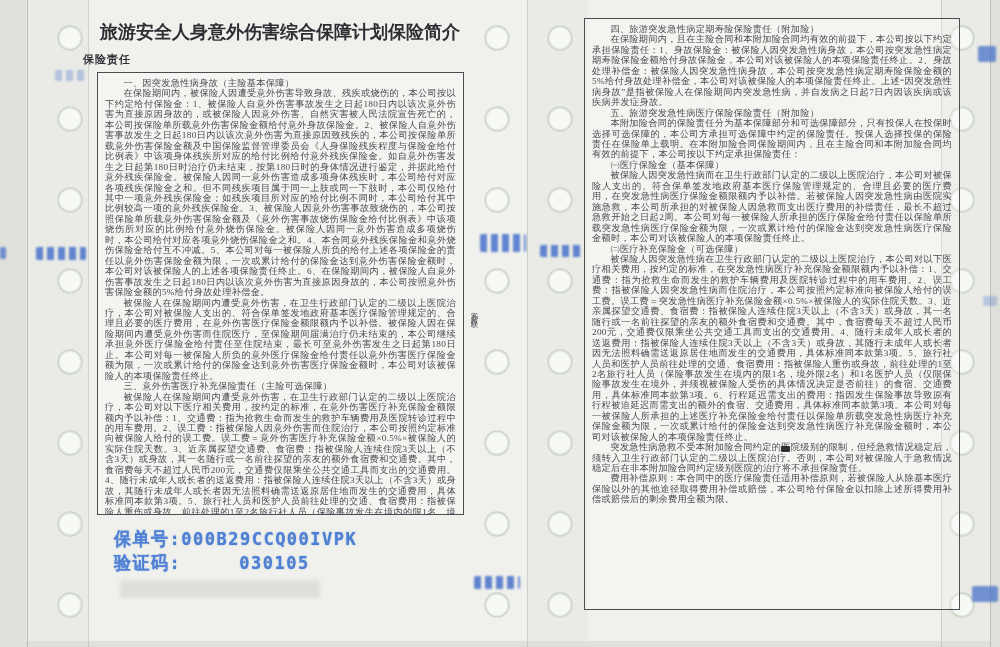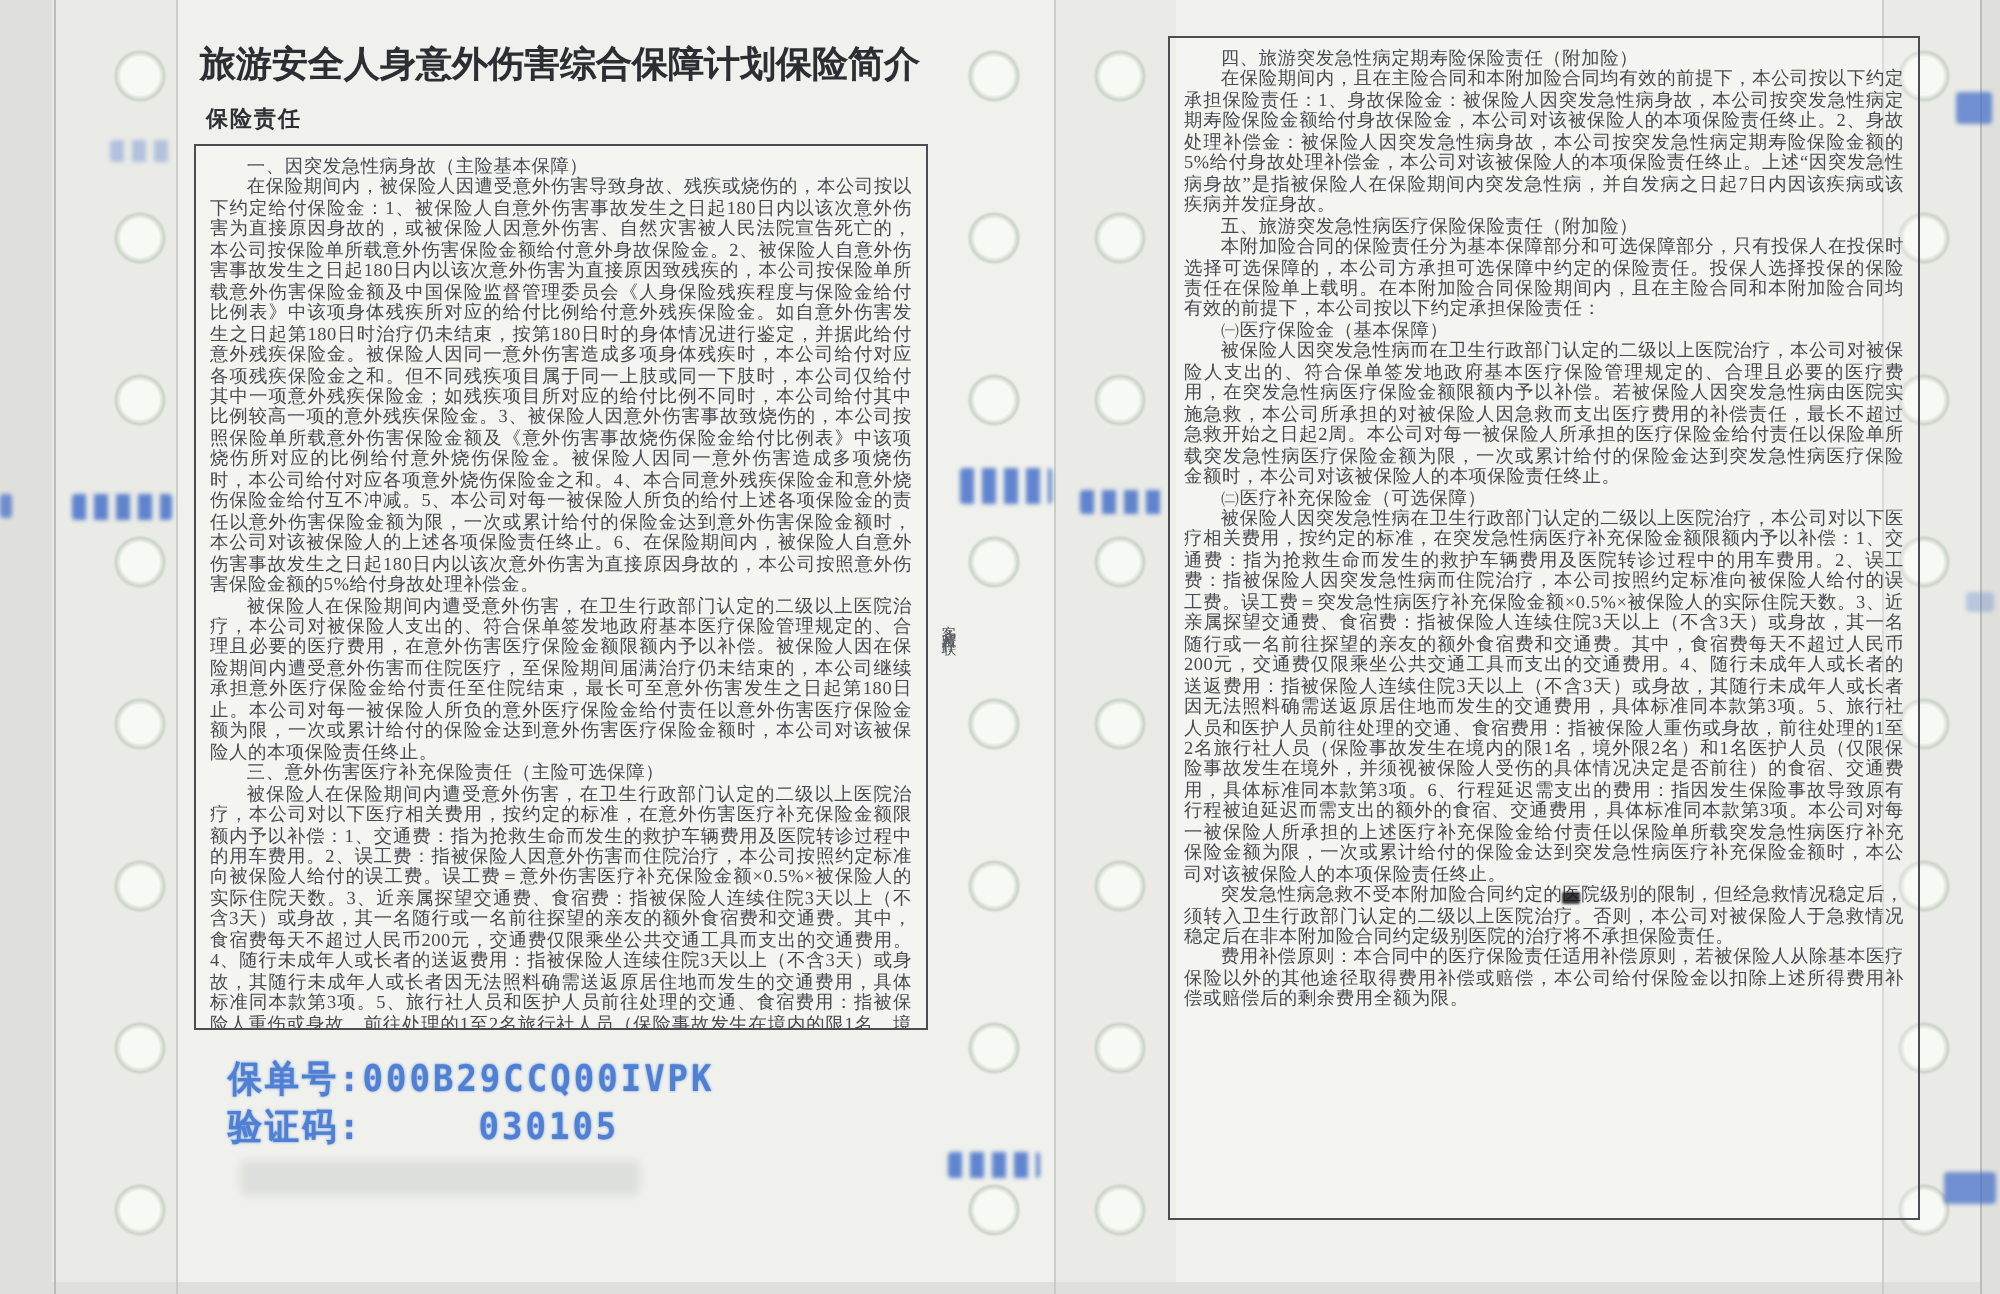--- a/index.html
+++ b/index.html
@@ -20,21 +20,21 @@
     background-image:radial-gradient(circle at 17px 17px,
       #f7f9f4 0 9.5px,#e6ebe2 10.5px,#ccd4c9 12px,rgba(0,0,0,0) 13.5px);
     background-size:34px 81px;background-position:0 21px;background-repeat:repeat-y;
   }
   
   .doc-title{
     position:absolute;left:100px;top:20px;width:380px;
     font-size:18px;font-weight:bold;color:#2c2e33;letter-spacing:0px;white-space:nowrap;
   }
   .section-label{
-    position:absolute;left:103px;top:52px;
+    position:absolute;left:83px;top:52px;
     font-size:11px;font-weight:bold;color:#2e3036;letter-spacing:1px;
   }
   .tbox{
     position:absolute;border:1.5px solid #4b4d52;background:rgba(255,255,255,.25);
     padding:5px 7px 4px 7px;box-sizing:border-box;overflow:hidden;
     color:#474a50;font-size:9.2px;line-height:10.45px;letter-spacing:.3px;
     text-align:justify;
   }
   .tbox p{margin:0;text-indent:2em;}
   .tbox p.cont{text-indent:0;}

